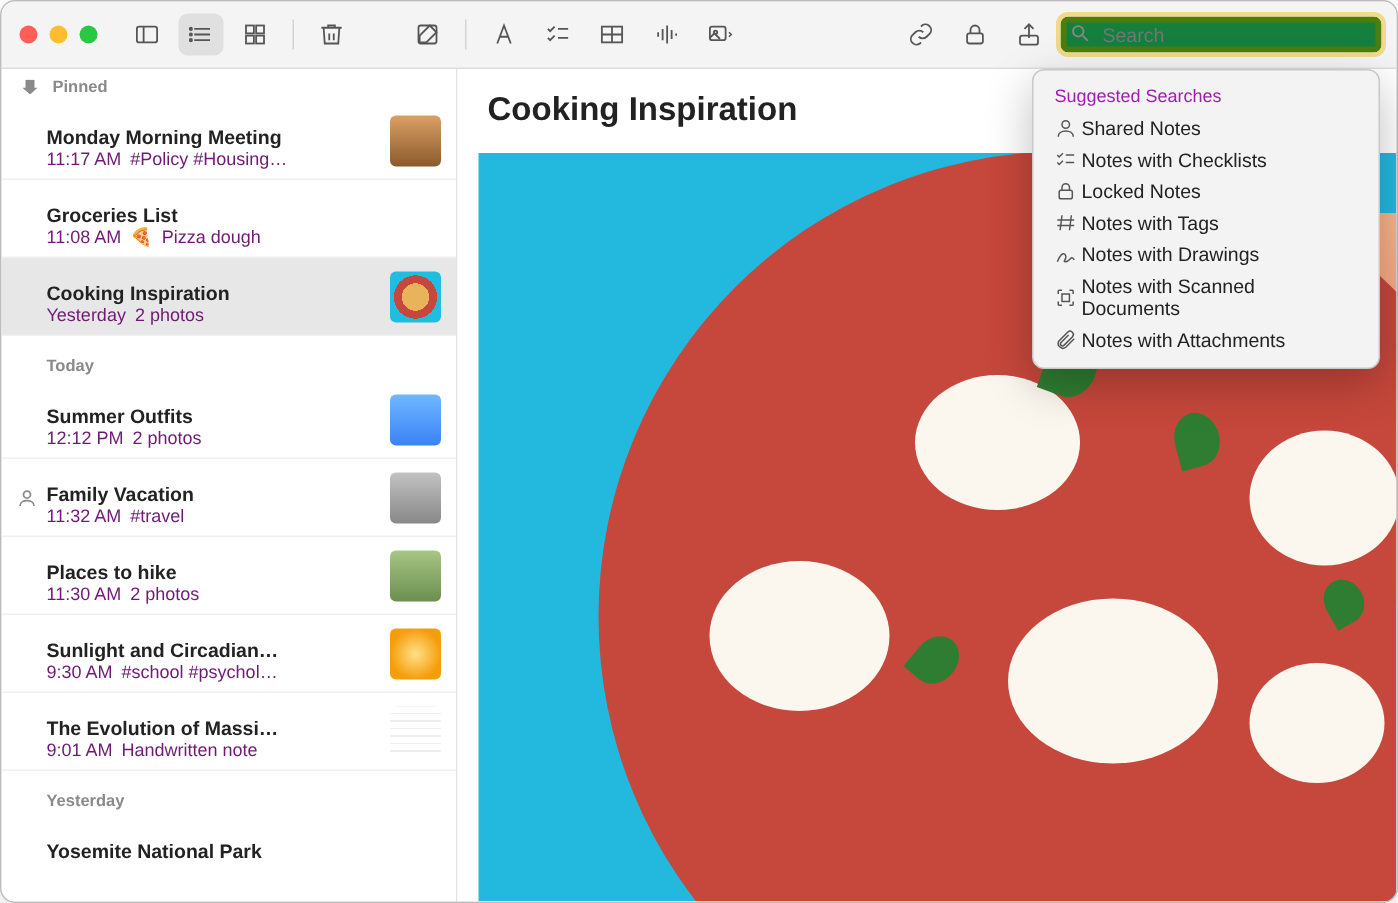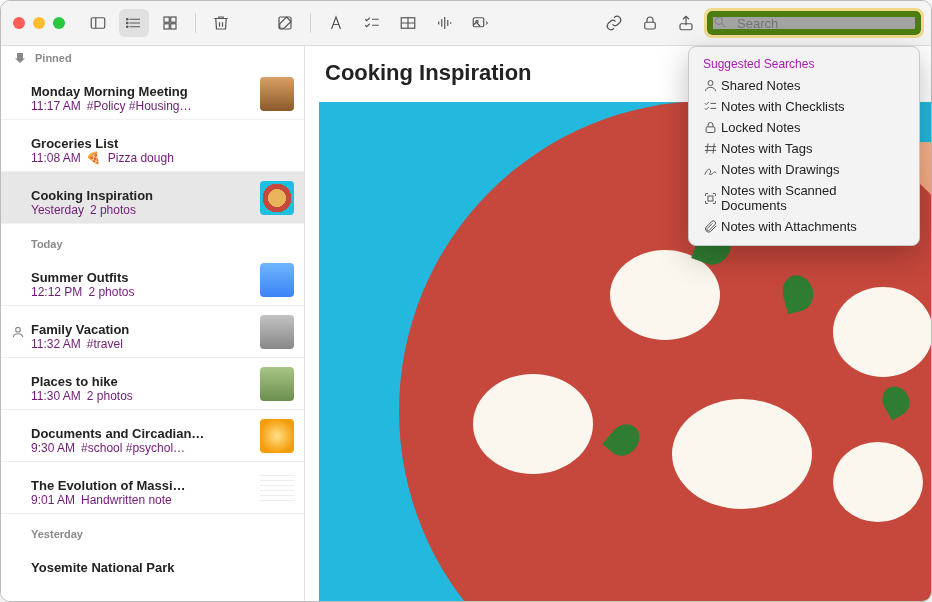--- a/index.html
+++ b/index.html
@@ -9,21 +9,21 @@
   .toolbar { height:45px; display:flex; align-items:center; background:#f4f4f4; border-bottom:1px solid #ddd; padding:0 10px 0 12px; gap:6px; position:relative; z-index:5; }
   .traffic { display:flex; gap:8px; margin-right:12px; }
   .dot { width:12px; height:12px; border-radius:50%; }
   .dot.r{background:#ff5f57;} .dot.y{background:#febc2e;} .dot.g{background:#28c840;}
   .tbtn { width:30px; height:28px; border-radius:6px; display:flex; align-items:center; justify-content:center; color:#555; cursor:default; }
   .tbtn.active { background:#e0e0e0; }
   .tsep { width:1px; height:20px; background:#d4d4d4; margin:0 4px; }
   .tbtn svg{width:18px;height:18px;stroke:#555;stroke-width:1.6;fill:none;}
   .spacer{flex:1;}
   .searchwrap { position:relative; width:214px; }
-  .searchfield { width:100%; height:24px; border:6px solid #4d7c0f; border-radius:5px; padding:0 8px 0 24px; font-size:13px; outline:3px solid #f1d98b; background:#a3a3a3; }
+  .searchfield { width:100%; height:24px; border:4px solid #4d7c0f; border-radius:5px; padding:0 8px 0 24px; font-size:13px; outline:3px solid #f1d98b; background:#15803d; }
   .searchicon { position:absolute; left:6px; top:4px; width:14px; height:14px; color:#888; }
   
   .body { flex:1; display:flex; min-height:0; }
   .sidebar { width:304px; background:#fff; border-right:1px solid #e2e2e2; display:flex; flex-direction:column; overflow:hidden; }
   .section-head { font-size:11px; font-weight:600; color:#8a8a8a; padding:6px 14px 4px 30px; display:flex; align-items:center; gap:4px;}
   .section-head.pin::before{content:"";width:10px;height:10px;background:#8a8a8a;mask:none;display:inline-block;margin-left:-16px;margin-right:6px;clip-path:polygon(20% 0,80% 0,80% 55%,100% 55%,50% 100%,0 55%,20% 55%);transform:rotate(0deg);} 
   .note-row { display:flex; align-items:center; padding:6px 10px 6px 30px; gap:8px; border-bottom:1px solid #f0f0f0; cursor:default; }
   .note-row.selected{background:#e7e7e7;}
   .note-text{flex:1;min-width:0;}
   .note-title{font-size:13px;font-weight:600;white-space:nowrap;overflow:hidden;text-overflow:ellipsis;margin-top:10px;}
@@ -248,21 +248,21 @@
           <div class="note-meta">
               <span>11:30 AM</span>
               <span>2 photos</span>
             </div>
         </div>
         <div class="thumb hike"></div>
       </div>
 
       <div class="note-row">
         <div class="note-text">
-          <div class="note-title">Documents and Circadian…</div>
+          <div class="note-title">Sunlight and Circadian…</div>
           <div class="note-meta">
               <span>9:30 AM</span>
               <span>#school #psychol…</span>
             </div>
         </div>
         <div class="thumb sun"></div>
       </div>
 
       <div class="note-row">
         <div class="note-text">

